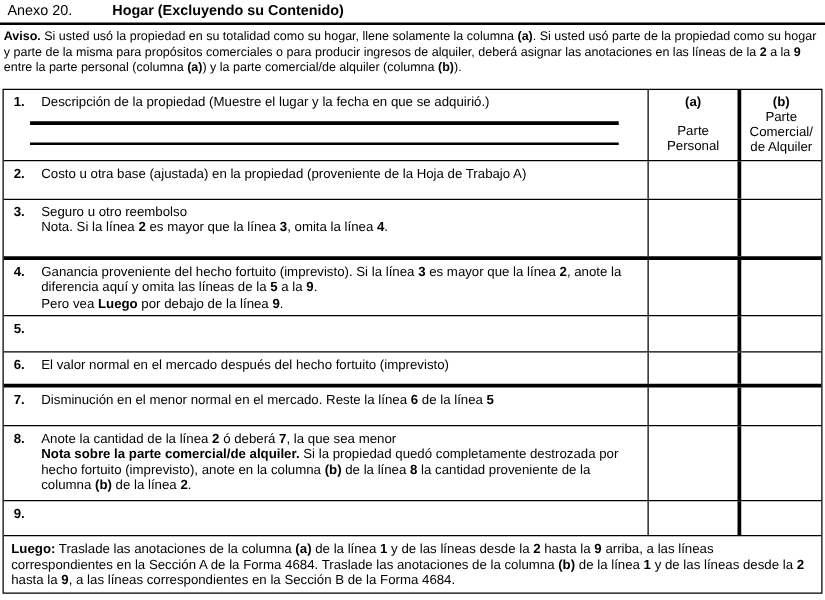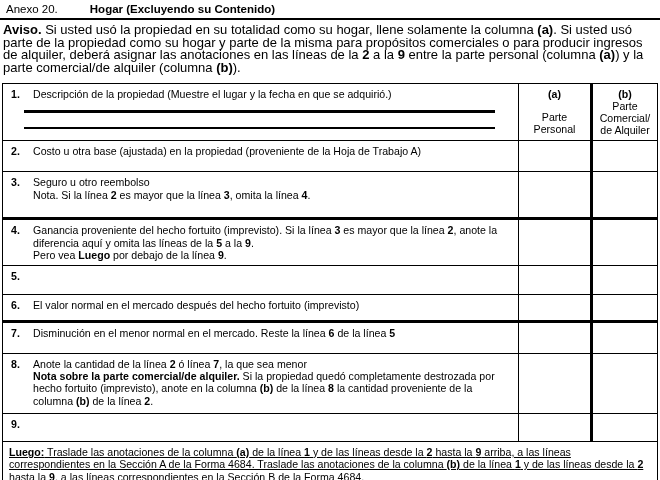--- a/index.html
+++ b/index.html
@@ -2,40 +2,40 @@
 <html><head>
 <meta charset="utf-8">
 <style>
   html,body{margin:0;padding:0;}
   body{width:660px;height:480px;background:#ffffff;color:#000;
        font-family:"Liberation Sans",sans-serif;overflow:hidden;}
   .page{width:660px;height:480px;overflow:hidden;}
   .hdr{padding:3px 0 0 6px;font-size:11.5px;white-space:nowrap;}
   .hdr .titleb{font-weight:bold;margin-left:32px;}
   .rule{border-top:2.5px solid #000;margin-top:3px;}
-  .aviso{margin:4px 3px 0 3px;font-size:13px;line-height:12.6px;}
+  .aviso{margin:4px 3px 0 3px;font-size:10px;line-height:12.6px;}
   .b{font-weight:bold;}
   .form-table{margin:9px 2px 0 2px;border:1.5px solid #000;}
   .trow{display:grid;grid-template-columns:1fr 72px 67px;box-sizing:border-box;}
   .trow + .trow{border-top:1.5px solid #000;}
   .trow.thick-top{border-top:3px solid #000;}
   .cell{box-sizing:border-box;}
   .text-cell{position:relative;padding:4px 10px 3px 30px;font-size:10.6px;line-height:12.4px;}
   .rownum{position:absolute;left:8px;top:4px;font-weight:bold;}
   .a-cell{border-left:1.5px solid #000;}
   .b-cell{border-left:3px solid #000;}
   .head-cell{display:flex;flex-direction:column;align-items:center;padding:4px 2px;
              font-size:10.6px;line-height:12px;text-align:center;}
   .head-tag{font-weight:bold;}
   .head-lines.gap{margin-top:11px;}
   .wl{height:0;width:471px;margin-left:-9px;border-bottom:3px solid #000;}
   .wl.thin{border-bottom-width:2px;}
   .wl.first{margin-top:9px;}
   .wl.second{margin-top:14px;}
-  .footer-row{display:block;padding:4px 6px 3px 6px;font-size:10.6px;line-height:12.6px;text-decoration:underline;}
+  .footer-row{display:block;padding:4px 6px 3px 6px;font-size:10.6px;line-height:12.6px;}
 </style>
 </head>
 <body>
 
 <div class="page">
   <div class="hdr">
     <span class="prefix">Anexo 20.</span><span class="titleb">Hogar (Excluyendo su Contenido)</span>
   </div>
   <div class="rule"></div>
   <p class="aviso" id="aviso"><span class="b">Aviso.</span><span> Si usted usó la propiedad en su totalidad como su hogar, llene solamente la columna </span><span class="b">(a)</span><span>. Si usted usó parte de la propiedad como su hogar y parte de la misma para propósitos comerciales o para producir ingresos de alquiler, deberá asignar las anotaciones en las líneas de la </span><span class="b">2</span><span> a la </span><span class="b">9</span><span> entre la parte personal (columna </span><span class="b">(a)</span><span>) y la parte comercial/de alquiler (columna </span><span class="b">(b)</span><span>).</span></p>
@@ -108,21 +108,21 @@
         <div class="cell text-cell">
           <span class="rownum">7.</span>
           <div class="line"><span>Disminución en el menor normal en el mercado. Reste la línea </span><span class="b">6</span><span> de la línea </span><span class="b">5</span></div>
         </div>
         <div class="cell entry-cell a-cell"></div>
         <div class="cell entry-cell b-cell"></div>
       </div>
       <div class="trow" style="min-height: 60px;">
         <div class="cell text-cell">
           <span class="rownum">8.</span>
-          <div class="line"><span>Anote la cantidad de la línea </span><span class="b">2</span><span> ó línea </span><span class="b">7</span><span>, la que sea menor</span></div>
+          <div class="line"><span>Anote la cantidad de la línea </span><span class="b">2</span><span> ó deberá </span><span class="b">7</span><span>, la que sea menor</span></div>
           <div class="line"><span class="b">Nota sobre la parte comercial/de alquiler.</span><span> Si la propiedad quedó completamente destrozada por hecho fortuito (imprevisto), anote en la columna </span><span class="b">(b)</span><span> de la línea </span><span class="b">8</span><span> la cantidad proveniente de la columna </span><span class="b">(b)</span><span> de la línea </span><span class="b">2</span><span>.</span></div>
         </div>
         <div class="cell entry-cell a-cell"></div>
         <div class="cell entry-cell b-cell"></div>
       </div>
       <div class="trow" style="min-height: 28px;">
         <div class="cell text-cell">
           <span class="rownum">9.</span>
         </div>
         <div class="cell entry-cell a-cell"></div>

